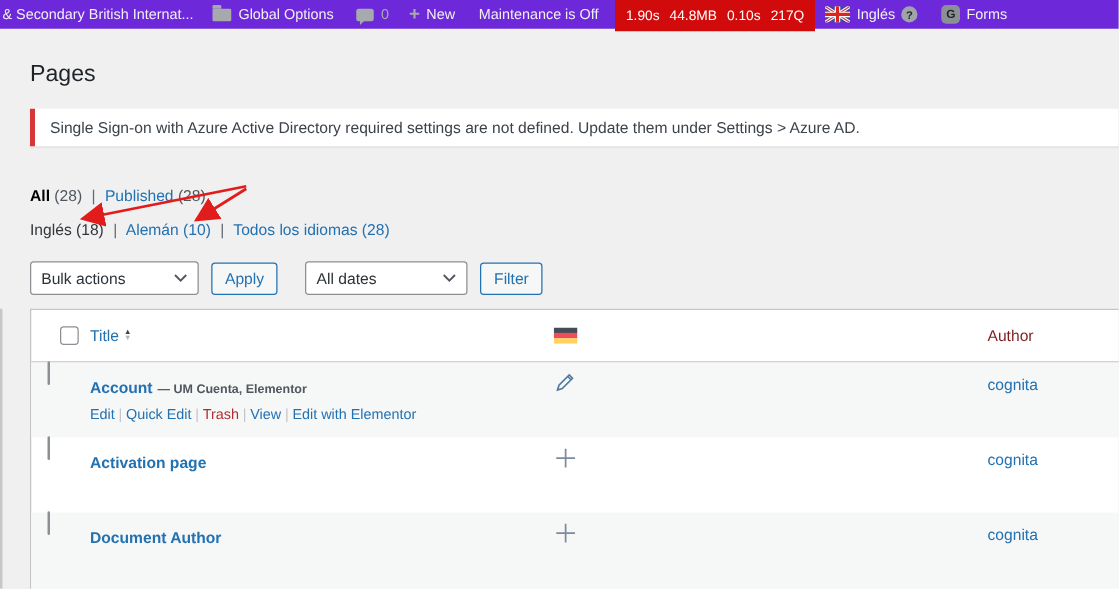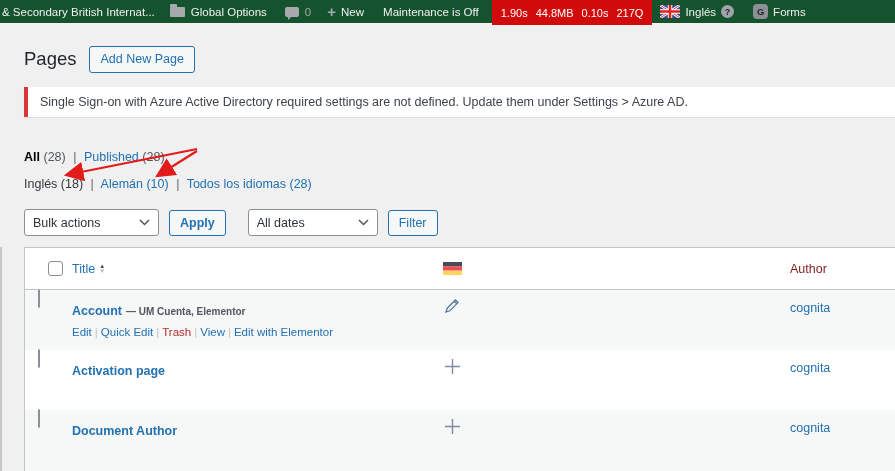--- a/index.html
+++ b/index.html
@@ -4,21 +4,21 @@
 <style>
   * { box-sizing: border-box; }
   html,body { margin:0; padding:0; }
   body {
     width:895px; height:471px; overflow:hidden; position:relative;
     background:#f0f0f1; font-family:"Liberation Sans",sans-serif; color:#3c434a;
   }
 
   
   .adminbar {
-    height:23px; background:#14532d; color:#f0f0f1;
+    height:23px; background:#6d28d9; color:#f0f0f1;
     display:flex; align-items:center; font-size:11.5px; white-space:nowrap;
     padding-left:2px;
   }
   .ab-item { display:flex; align-items:center; }
   .ab-gray { color:#a7aaad; }
   .folder-icon { width:15px; height:10px; background:#a7aaad; border-radius:1px; position:relative; margin-left:15px; }
   .folder-icon::before { content:""; position:absolute; top:-3px; left:0; width:7px; height:3px; background:#a7aaad; border-radius:1px 1px 0 0; }
   .bubble-icon { width:14px; height:10px; background:#a7aaad; border-radius:2px; position:relative; margin-left:18px; }
   .bubble-icon::after { content:""; position:absolute; bottom:-3px; left:3px; border:3px solid transparent; border-top-color:#a7aaad; border-left-color:#a7aaad; }
   .plus-glyph { color:#a7aaad; font-size:15px; font-weight:700; margin-left:16px; line-height:1; }
@@ -62,21 +62,21 @@
   .count { color:#50575e; }
   .current-lang { color:#32373c; }
 
   .toolbar { margin-top:18px; display:flex; align-items:center; }
   .select {
     height:27px; background:#fff; border:1px solid #8c8f94; border-radius:3px;
     display:flex; align-items:center; justify-content:space-between;
     padding:0 8px; font-size:12.5px; color:#2c3338; cursor:pointer;
   }
   .sel-bulk { width:135px; } .sel-dates { width:130px; margin-left:22px; }
-  .apply { margin-left:10px;font-weight:bold; } .filterbtn { margin-left:10px; }
+  .apply { margin-left:10px; } .filterbtn { margin-left:10px; }
 
   
   .list-table { margin-top:11px; background:#fff; border:1px solid #c3c4c7; border-right:none; }
   .tgrid { display:grid; grid-template-columns:47px 350px 60px 1fr 115px; }
   .thead { height:42px; border-bottom:1px solid #c3c4c7; align-items:center; }
   .cb { width:15px; height:15px; background:#fff; border:1px solid #8c8f94; border-radius:3px; cursor:pointer; }
   .cb-head { margin-left:23px; } .cb-row { margin-left:13px; margin-top:12px; }
   .th-title { font-size:12.5px; display:flex; align-items:center; }
   .sort-arrows { display:inline-flex; flex-direction:column; margin-left:4px; line-height:0; }
   .sort-arrows .up { font-size:6px; color:#3c434a; line-height:5px; }
@@ -134,21 +134,20 @@
   <span class="help-icon">?</span>
 
   <span class="gf-icon">G</span>
   <span class="ab-item ml5">Forms</span>
 </div>
 
 <div class="wrap">
 
   <div class="page-head">
     <h1 class="page-title">Pages</h1>
-    <button class="btn add-new">Add New Page</button>
   </div>
 
   <div class="notice">
     <span>Single Sign-on with Azure Active Directory required settings are not defined. Update them under Settings &gt; Azure AD.</span>
   </div>
 
   <div class="subsubsub">
     <span class="current-status">All</span>
     <span class="count">(28)</span>
     <span class="sep">|</span>

